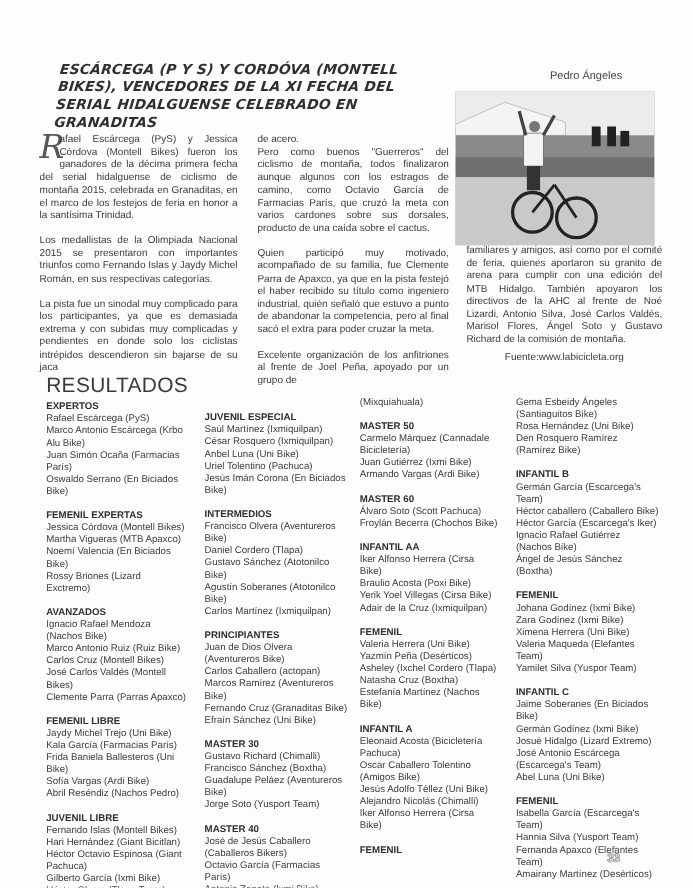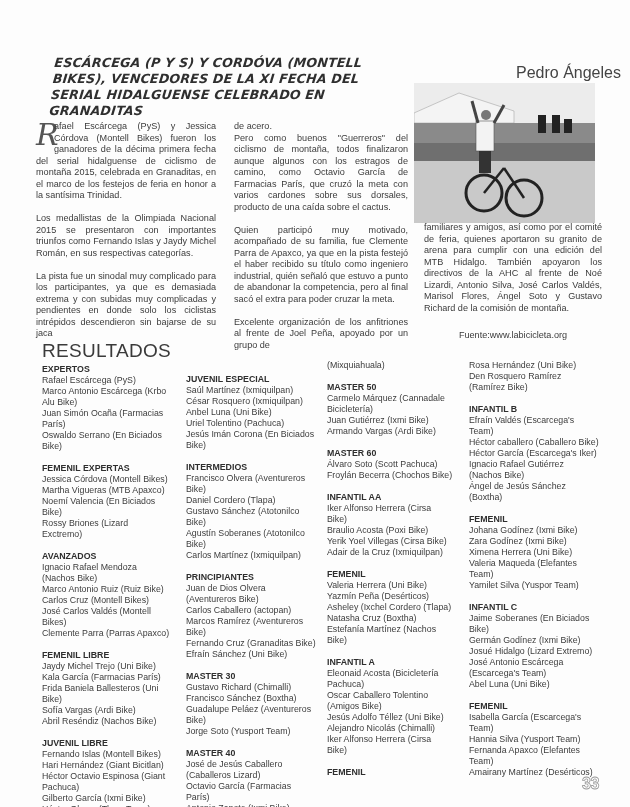--- a/index.html
+++ b/index.html
@@ -1,38 +1,38 @@
 <!DOCTYPE html>
 <html><head>
 <meta charset="utf-8">
 <style>
   html, body { margin:0; padding:0; }
   body { width:630px; height:807px; background:#fdfdfd; position:relative; overflow:hidden;
          font-family:"Liberation Sans", sans-serif; color:#3a3a3a; }
   .headline { position:absolute; left:52px; top:55px; width:345px; font-family:"DejaVu Sans", sans-serif;
               font-weight:bold; font-style:italic; font-size:12.6px; line-height:16px; color:#2f2f2f;
               text-transform:uppercase; letter-spacing:0.2px; transform:skewX(-6deg); }
-  .credit { position:absolute; left:516px; top:64px; font-size:16px; color:#444;text-align:center; }
+  .credit { position:absolute; left:500px; top:64px; font-size:10px; color:#444;text-align:center; }
   .photo { position:absolute; left:414px; top:83px; width:181px; height:140px; overflow:hidden; background:#bdbdbd; }
   .col { position:absolute; font-size:9.1px; line-height:11.5px; text-align:justify; color:#3b3b3b; }
   .col p { margin:0 0 11.5px 0; }
   .c1 { left:36px; top:121px; width:180px; }
   .c2 { left:234px; top:121px; width:174px; }
   .c3 { left:424px; top:222px; width:178px; }
   .dropcap { float:left; font-family:"DejaVu Serif", serif; font-style:italic; font-size:30px; line-height:26px;
              width:14px; margin:1px 4px 0 0; color:#555; }
   .results-title { position:absolute; left:42px; top:340px; font-size:19px; font-weight:normal; color:#3a3a3a; letter-spacing:0.3px; }
   .rcol { position:absolute; font-size:8.8px; line-height:11px; color:#3c3c3c; }
   .rcol .cat { font-weight:bold; color:#2e2e2e; margin-top:0; }
   .rcol .group { margin-bottom:11px; }
   .r1 { left:42px; top:364px; width:128px; }
   .r2 { left:186px; top:374px; width:130px; }
   .r3 { left:327px; top:360px; width:126px; }
   .r4 { left:469px; top:360px; width:130px; }
-  .pagenum { position:absolute; left:582px; top:775px; font-size:16px; font-weight:bold; color:#fff;
+  .pagenum { position:absolute; left:552px; top:775px; font-size:11px; font-weight:bold; color:#fff;
              -webkit-text-stroke:0.8px #999; letter-spacing:-0.5px; }
 </style>
 </head>
 <body>
 
 <div class="headline">Escárcega (P Y S) y Cordóva (Montell Bikes), vencedores de la XI fecha del Serial Hidalguense celebrado en Granaditas</div>
 <div class="credit">Pedro Ángeles</div>
 
 <div class="photo" title="Ciclista celebrando con los brazos en alto sobre su bicicleta de montaña">
   <svg width="181" height="140" viewBox="0 0 181 140">
@@ -64,21 +64,21 @@
 </div>
 
 <div class="col c2">
   <p style="margin-bottom:0">de acero.</p>
   <p>Pero como buenos "Guerreros" del ciclismo de montaña, todos finalizaron aunque algunos con los estragos de camino, como Octavio García de Farmacias París, que cruzó la meta con varios cardones sobre sus dorsales, producto de una caída sobre el cactus.</p>
   <p>Quien participó muy motivado, acompañado de su familia, fue Clemente Parra de Apaxco, ya que en la pista festejó el haber recibido su título como ingeniero industrial, quién señaló que estuvo a punto de abandonar la competencia, pero al final sacó el extra para poder cruzar la meta.</p>
   <p>Excelente organización de los anfitriones al frente de Joel Peña, apoyado por un grupo de</p>
 </div>
 
 <div class="col c3">
-  <p style="margin-bottom:16px">familiares y amigos, así como por el comité de feria, quienes aportaron su granito de arena para cumplir con una edición del MTB Hidalgo. También apoyaron los directivos de la AHC al frente de Noé Lizardi, Antonio Silva, José Carlos Valdés, Marisol Flores, Ángel Soto y Gustavo Richard de la comisión de montaña.</p>
+  <p style="margin-bottom:5px">familiares y amigos, así como por el comité de feria, quienes aportaron su granito de arena para cumplir con una edición del MTB Hidalgo. También apoyaron los directivos de la AHC al frente de Noé Lizardi, Antonio Silva, José Carlos Valdés, Marisol Flores, Ángel Soto y Gustavo Richard de la comisión de montaña.</p>
   <p style="text-align:center">Fuente:www.labicicleta.org</p>
 </div>
 
 <div class="results-title">RESULTADOS</div>
 
 <div class="rcol r1">
     <div class="group">
       <div class="cat">EXPERTOS</div>
       <div>Rafael Escárcega (PyS)</div>
       <div>Marco Antonio Escárcega (Krbo Alu Bike)</div>
@@ -99,21 +99,21 @@
       <div>Carlos Cruz (Montell Bikes)</div>
       <div>José Carlos Valdés (Montell Bikes)</div>
       <div>Clemente Parra (Parras Apaxco)</div>
     </div>
     <div class="group">
       <div class="cat">FEMENIL LIBRE</div>
       <div>Jaydy Michel Trejo (Uni Bike)</div>
       <div>Kala García (Farmacias París)</div>
       <div>Frida Baniela Ballesteros (Uni Bike)</div>
       <div>Sofía Vargas (Ardi Bike)</div>
-      <div>Abril Reséndiz (Nachos Bike)</div>
+      <div>Abril Reséndiz (Nachos Pedro)</div>
     </div>
     <div class="group">
       <div class="cat">JUVENIL LIBRE</div>
       <div>Fernando Islas (Montell Bikes)</div>
       <div>Hari Hernández (Giant Bicitlan)</div>
       <div>Héctor Octavio Espinosa (Giant Pachuca)</div>
       <div>Gilberto García (Ixmi Bike)</div>
       <div>Héctor Olvera (Tlapa Team)</div>
     </div>
   </div>
@@ -144,21 +144,21 @@
     </div>
     <div class="group">
       <div class="cat">MASTER 30</div>
       <div>Gustavo Richard (Chimalli)</div>
       <div>Francisco Sánchez (Boxtha)</div>
       <div>Guadalupe Peláez (Aventureros Bike)</div>
       <div>Jorge Soto (Yusport Team)</div>
     </div>
     <div class="group">
       <div class="cat">MASTER 40</div>
-      <div>José de Jesús Caballero (Caballeros Lizard)</div>
+      <div>José de Jesús Caballero (Caballeros Bikers)</div>
       <div>Octavio García (Farmacias París)</div>
       <div>Antonio Zapote (Ixmi Bike)</div>
     </div>
   </div>
 <div class="rcol r3">
     <div class="group">
       <div>(Mixquiahuala)</div>
     </div>
     <div class="group">
       <div class="cat">MASTER 50</div>
@@ -193,26 +193,27 @@
       <div>Jesús Adolfo Téllez (Uni Bike)</div>
       <div>Alejandro Nicolás (Chimalli)</div>
       <div>Iker Alfonso Herrera (Cirsa Bike)</div>
     </div>
     <div class="group">
       <div class="cat">FEMENIL</div>
     </div>
   </div>
 <div class="rcol r4">
     <div class="group">
+      <div>Gema Esbeidy Ángeles (Santiaguitos Bike)</div>
       <div>Rosa Hernández (Uni Bike)</div>
       <div>Den Rosquero Ramírez (Ramírez Bike)</div>
     </div>
     <div class="group">
       <div class="cat">INFANTIL B</div>
-      <div>Efraín Valdés (Escarcega's Team)</div>
+      <div>Germán García (Escarcega's Team)</div>
       <div>Héctor caballero (Caballero Bike)</div>
       <div>Héctor García (Escarcega's Iker)</div>
       <div>Ignacio Rafael Gutiérrez (Nachos Bike)</div>
       <div>Ángel de Jesús Sánchez (Boxtha)</div>
     </div>
     <div class="group">
       <div class="cat">FEMENIL</div>
       <div>Johana Godínez (Ixmi Bike)</div>
       <div>Zara Godínez (Ixmi Bike)</div>
       <div>Ximena Herrera (Uni Bike)</div>

